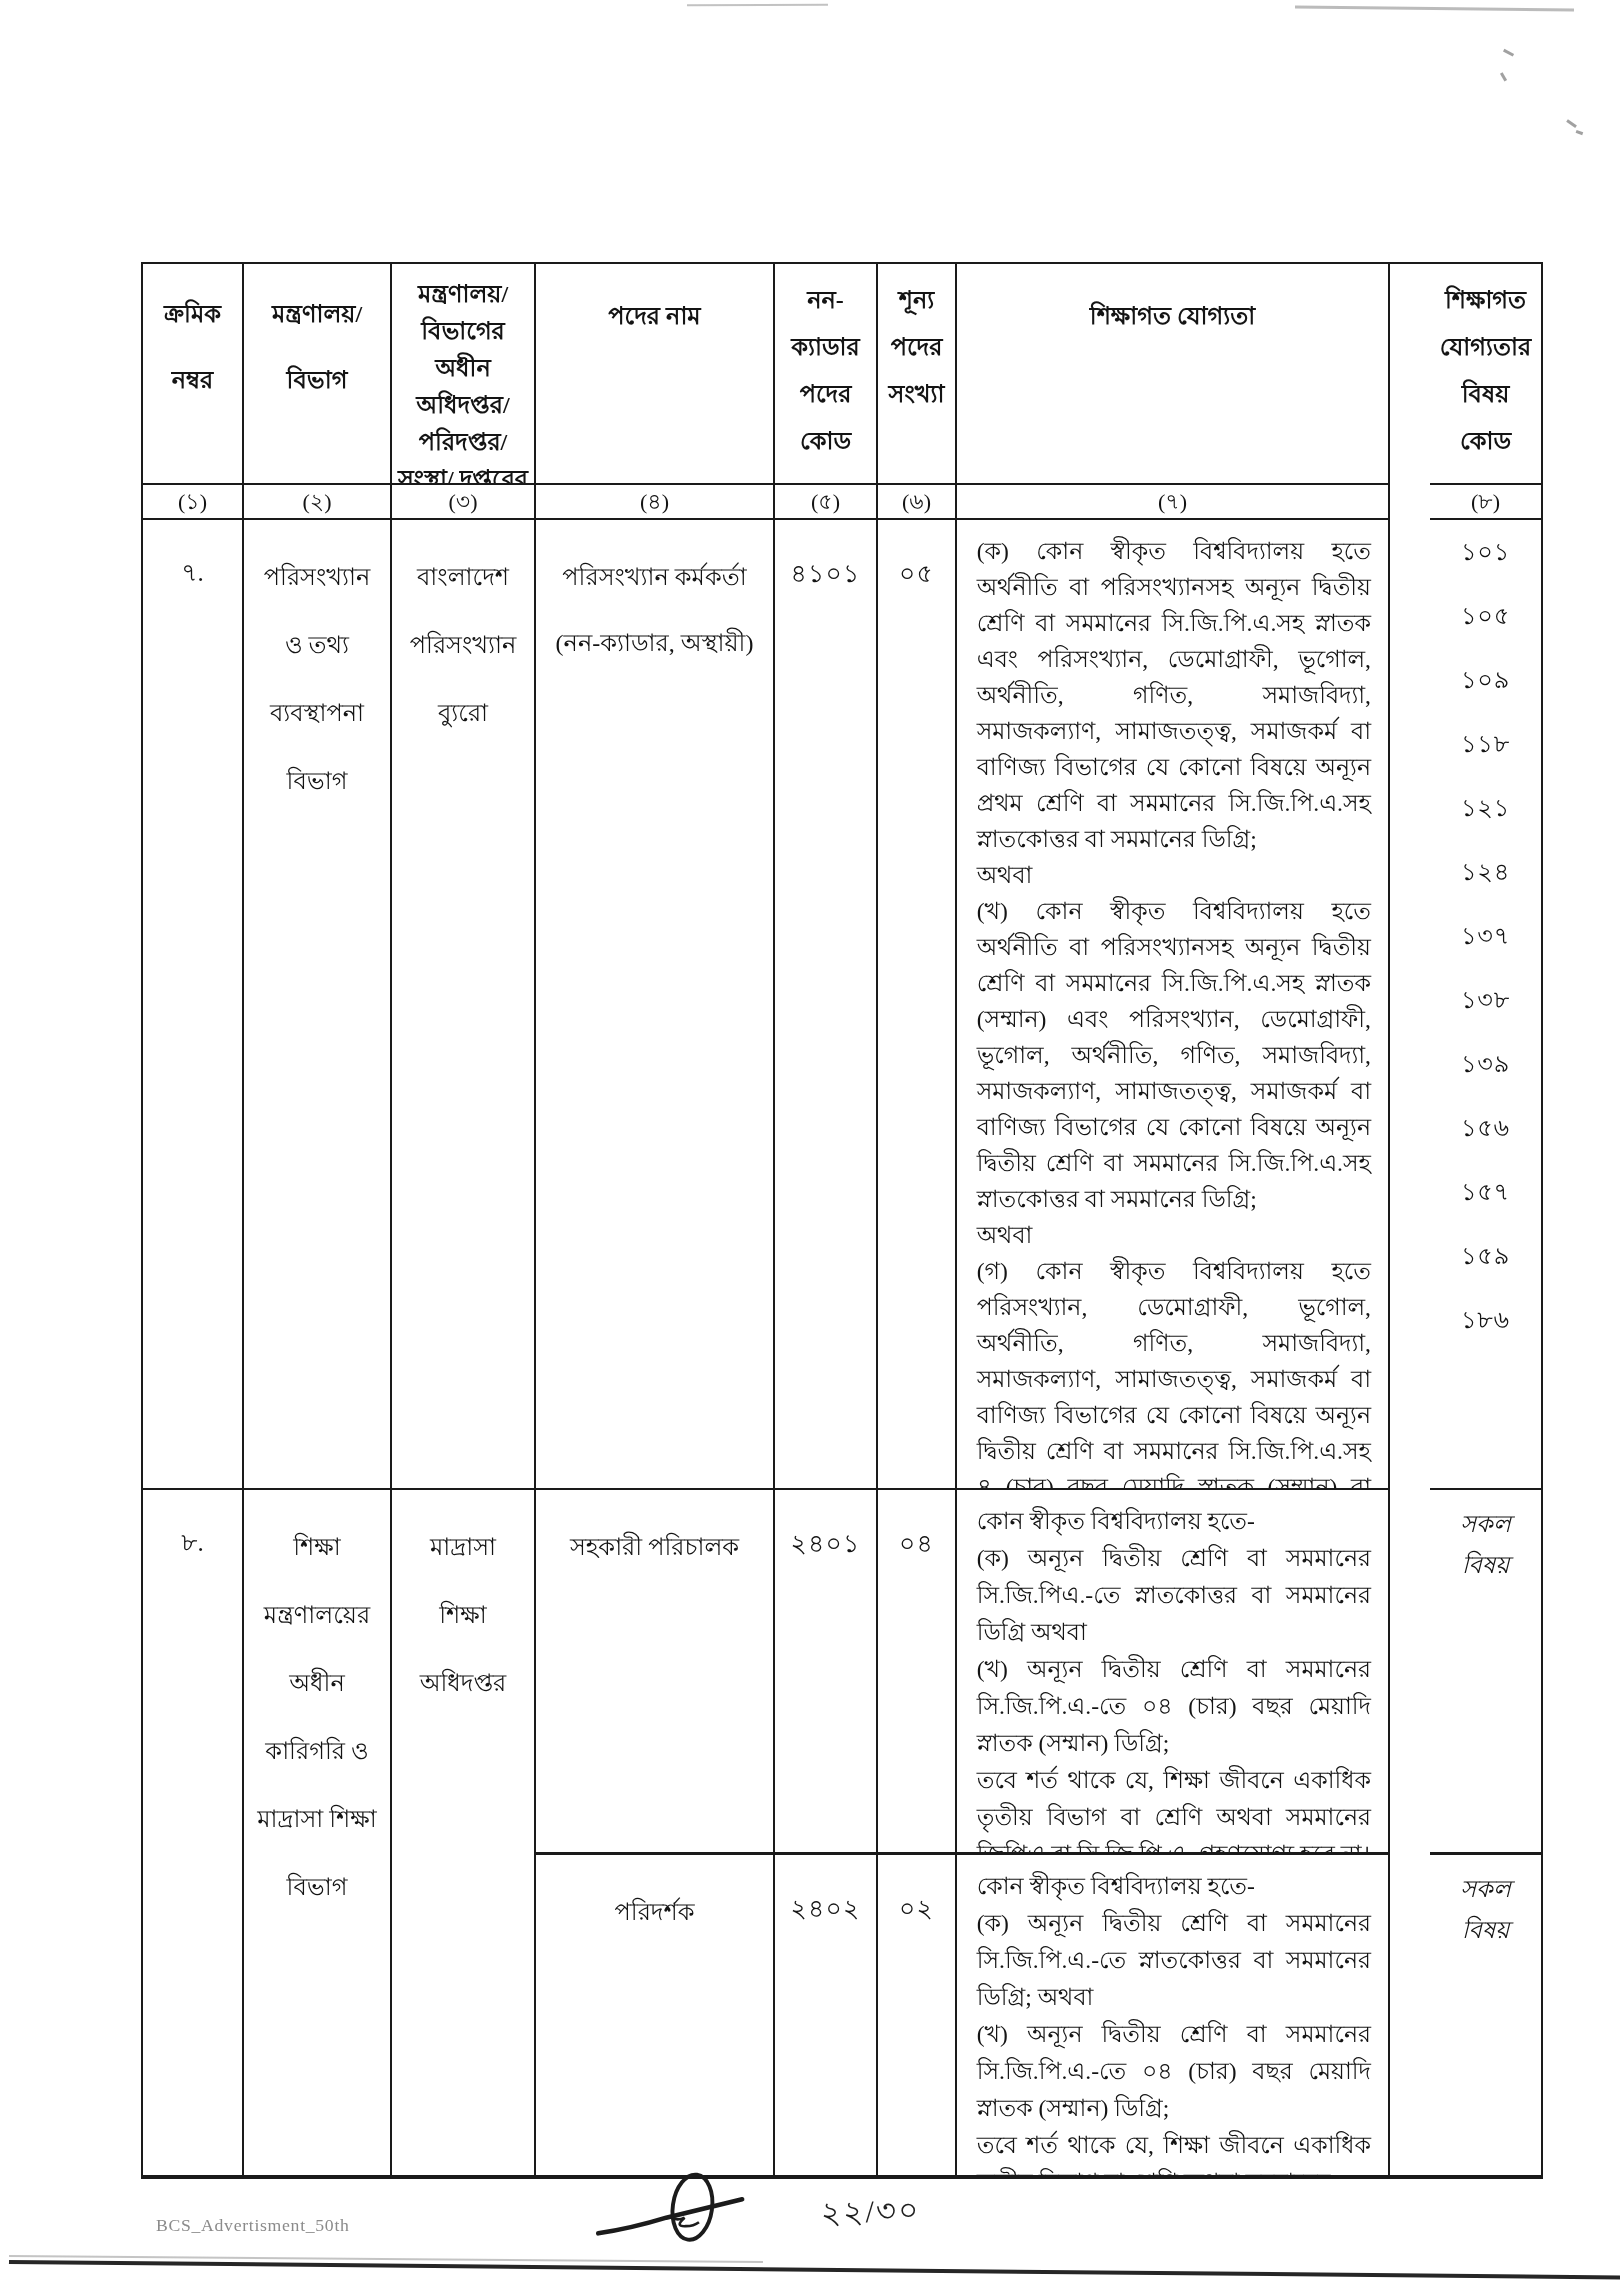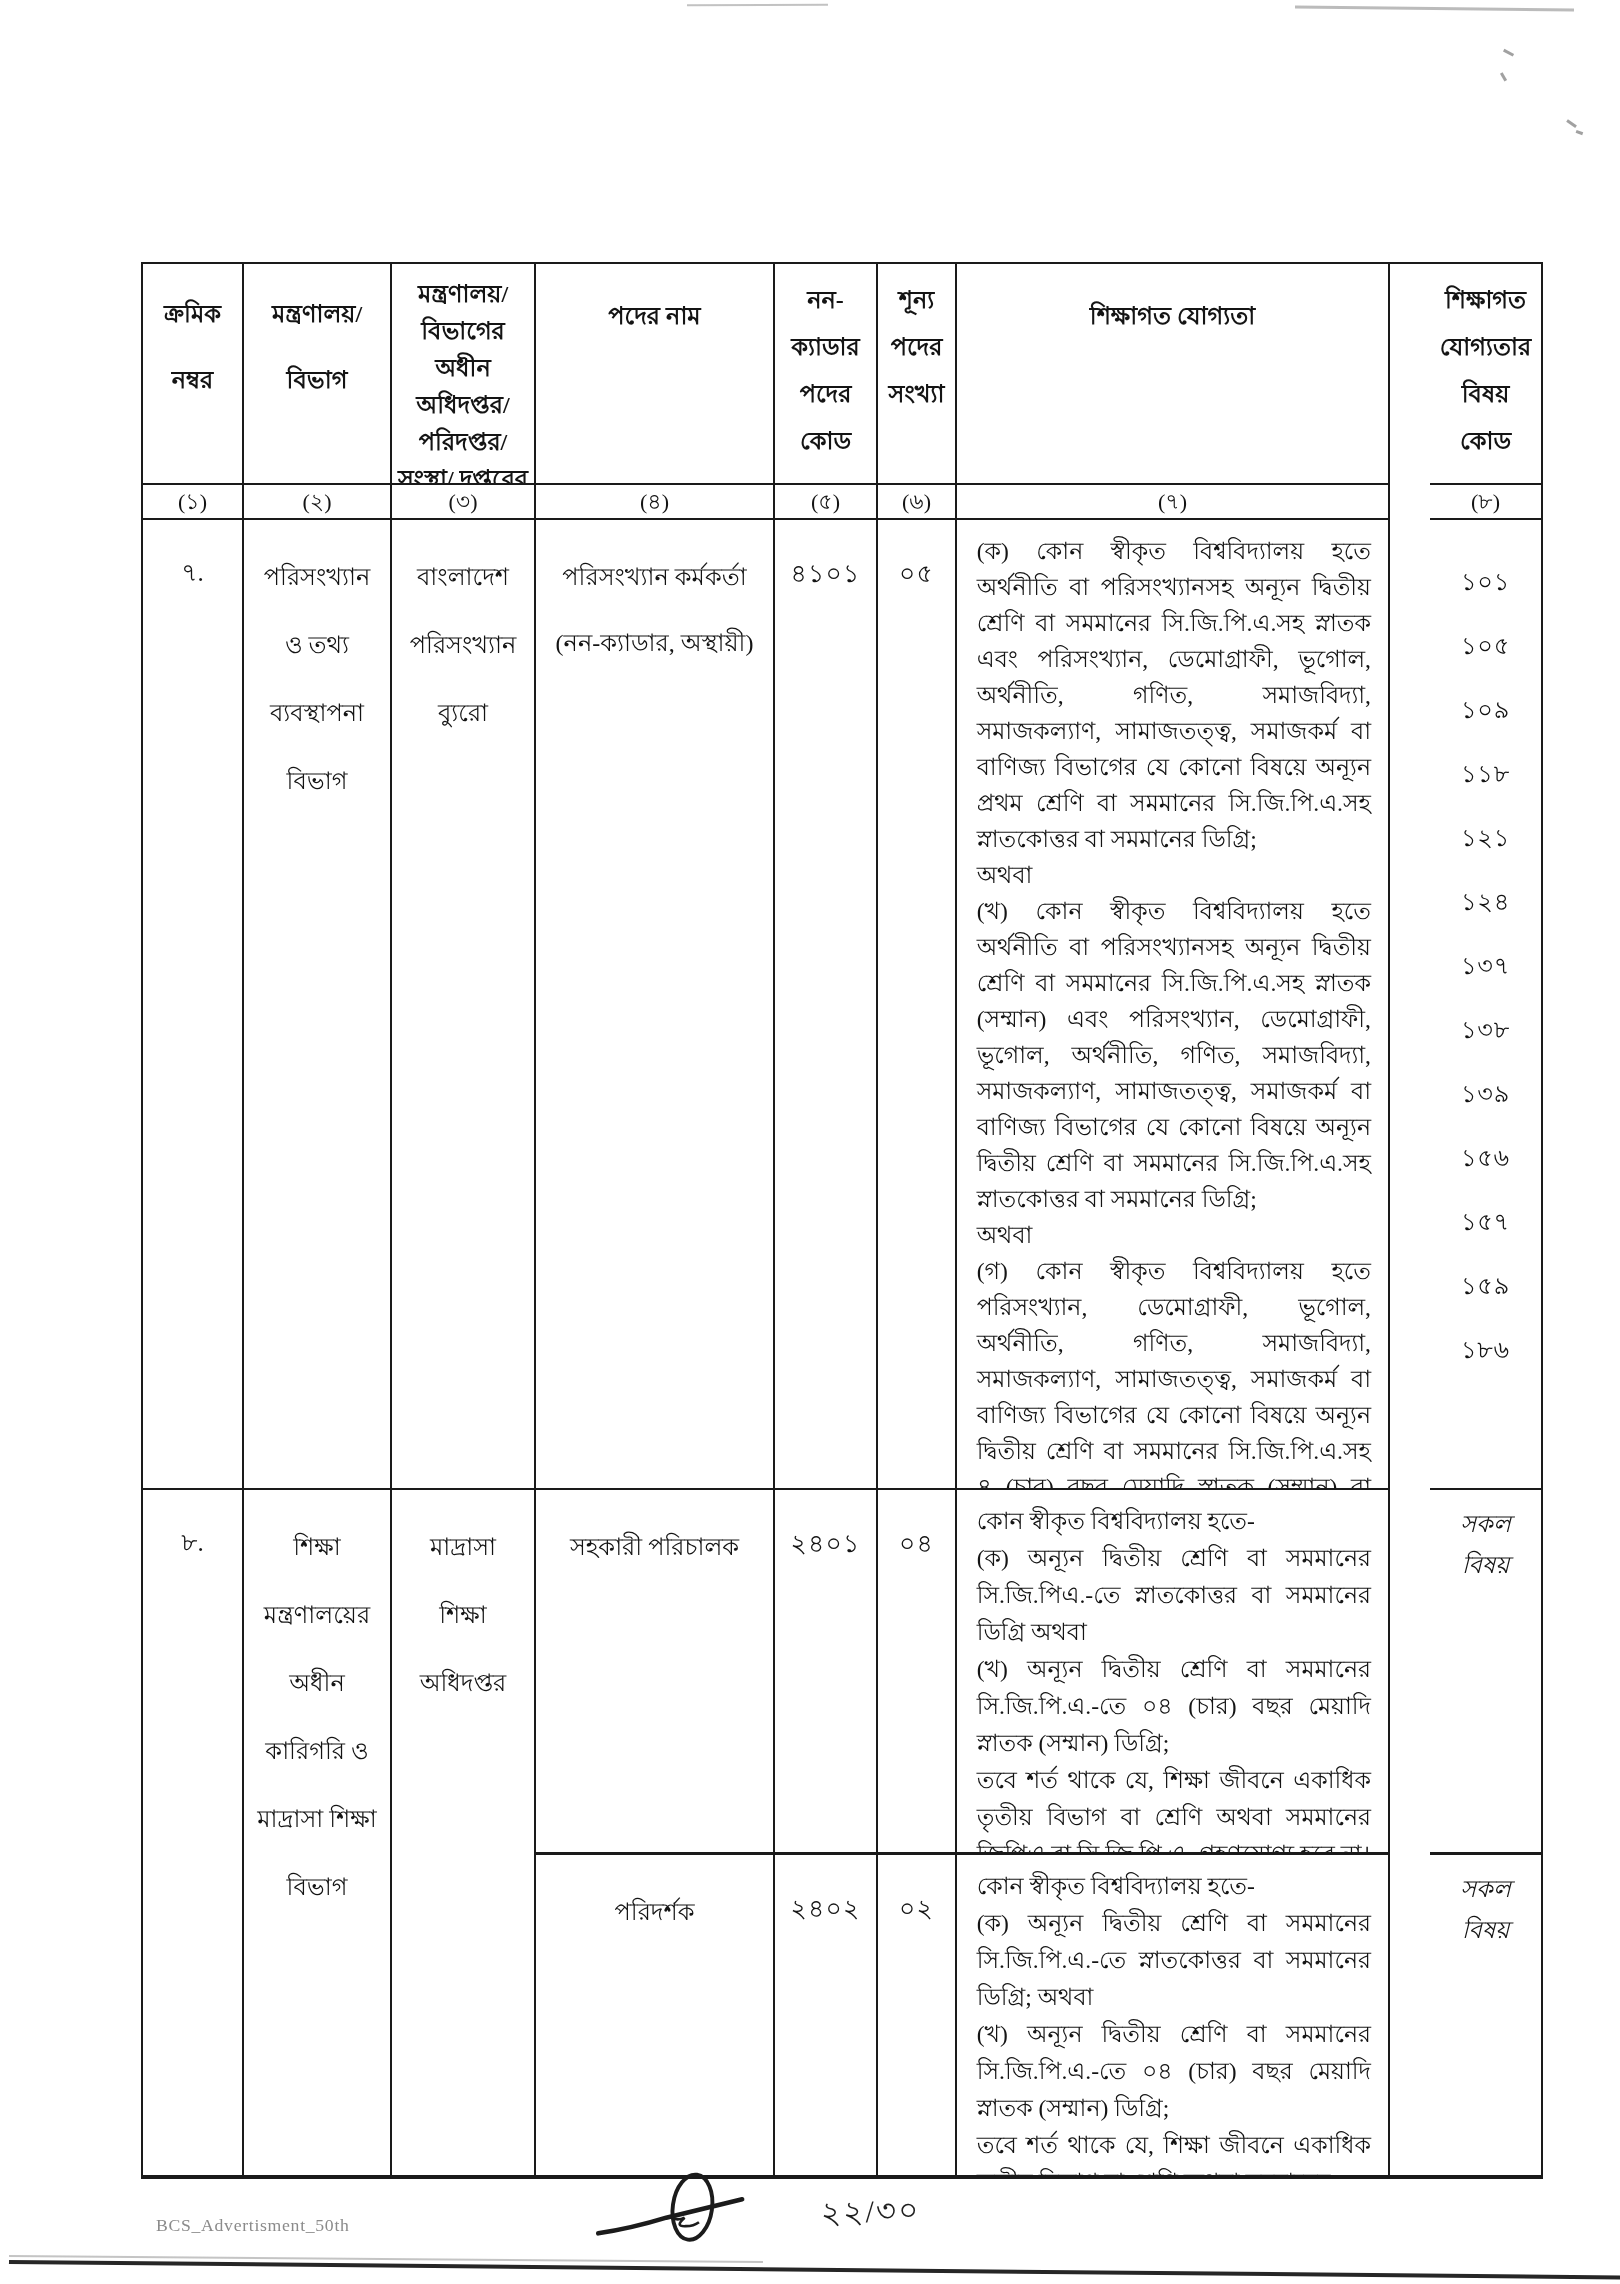--- a/index.html
+++ b/index.html
@@ -46,21 +46,21 @@
   .stack{font-size:24px;line-height:68px;padding-top:23px;}
   .post{font-size:24px;line-height:66px;padding-top:23.6px;}
   .codeval{font-size:25px;padding-top:34px;letter-spacing:1.3px;}
   .qual{
     font-size:23.6px;
     text-align:justify;
     padding:13px 17px 0 19.7px;
   }
   .qual.q7{line-height:36px;}
   .qual.q8{line-height:37px;}
-  .codes{font-size:24px;line-height:64px;padding-top:30px;letter-spacing:0.7px;}
+  .codes{font-size:24px;line-height:64px;padding-top:0;letter-spacing:0.7px;}
   .sokol{font-size:24px;line-height:41px;padding-top:14.4px;font-style:italic;}
   
   .footer-note{
     position:absolute;left:156px;top:2215px;
     font-family:Liberation Serif, serif;
     font-size:17.7px;color:#8b8b8b;letter-spacing:0.7px;
   }
   .pagenum{
     position:absolute;left:821px;top:2187px;
     font-size:31px;color:#1f1f1f;

